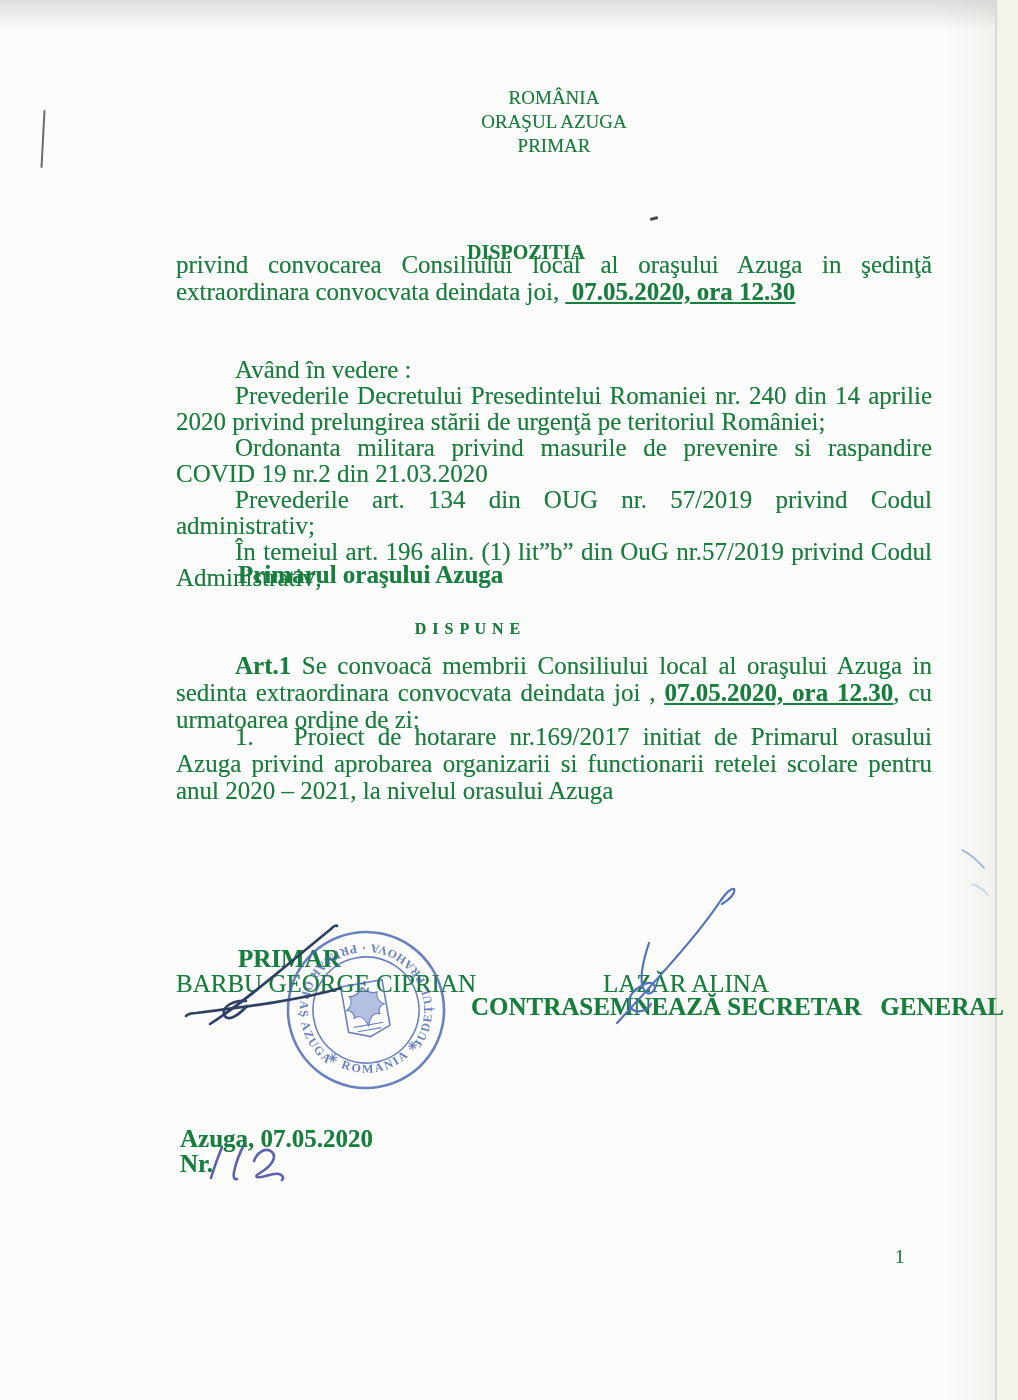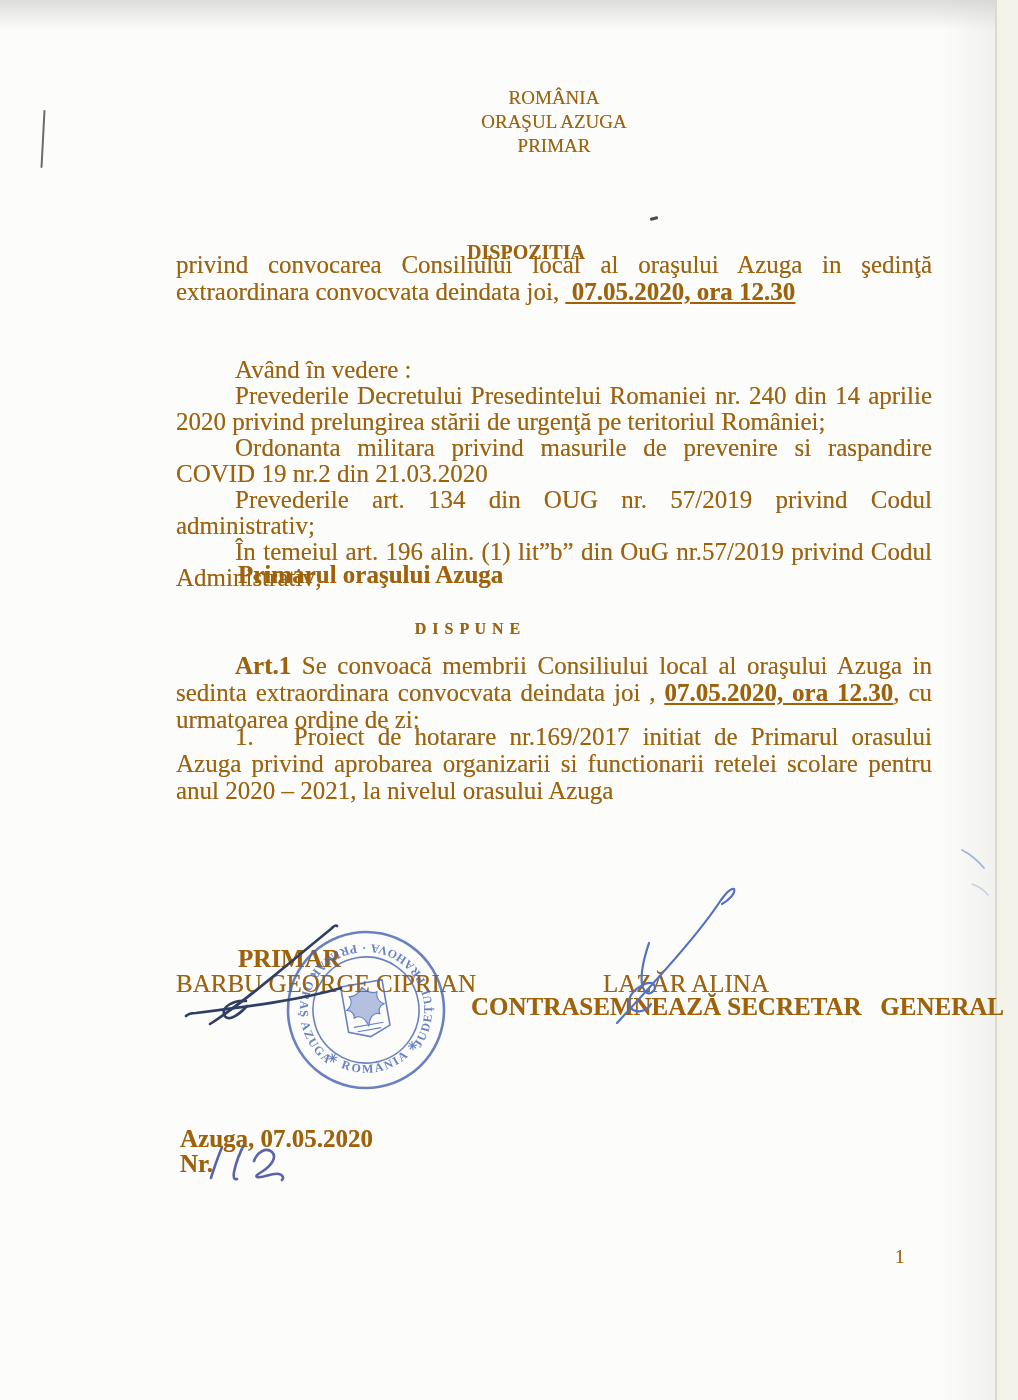--- a/index.html
+++ b/index.html
@@ -3,21 +3,21 @@
 <meta charset="utf-8">
 <style>
   html,body{margin:0;padding:0;background:#ddddd9;}
   .page{
     position:relative;
     width:1018px;height:1400px;
     margin:0 auto;
     background:#fcfcfa;
     overflow:hidden;
     font-family:"Liberation Serif","DejaVu Serif",serif;
-    color:#a16207;
+    color:#15803d;
   }
   
   .page::before{
     content:"";position:absolute;left:0;top:0;width:100%;height:30px;
     background:linear-gradient(to bottom,rgba(150,150,148,.30),rgba(150,150,148,0));
     pointer-events:none;
   }
   .abs{position:absolute;}
   .body-text{font-size:25px;line-height:27px;}
   .just{text-align:justify;text-justify:inter-word;}

